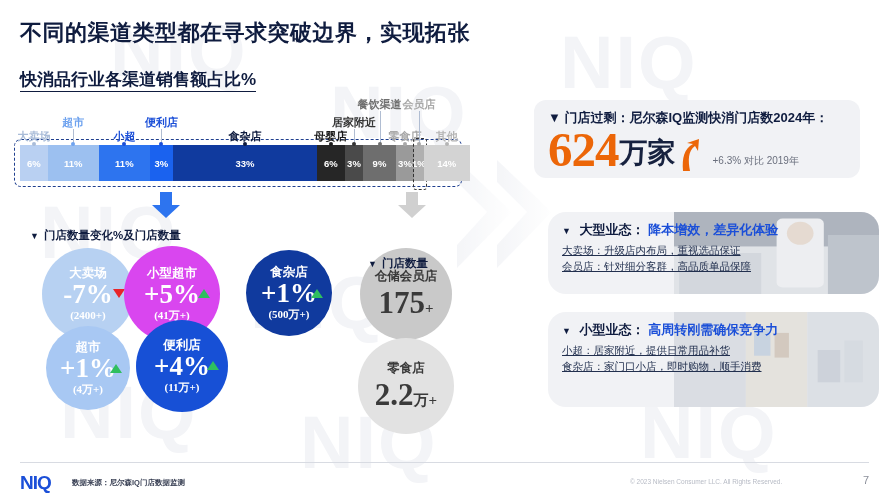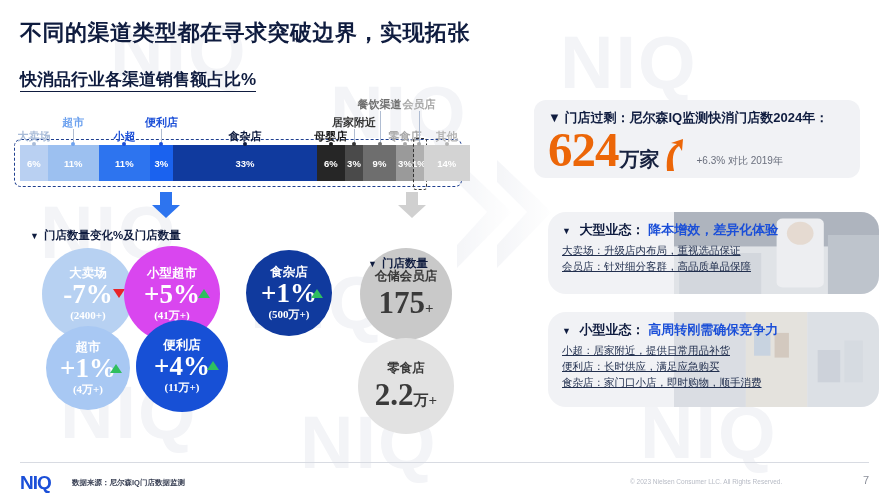--- a/index.html
+++ b/index.html
@@ -98,21 +98,21 @@
   .card-head { font-size:13px; font-weight:700; color:#0f1c3f; white-space:nowrap; }
   .card-head .accent { color:#1b4fd8; }
   .card-head .caret { font-size:9px; margin-right:5px; }
   .card-line { font-size:10.5px; color:#22304f; line-height:1.5; white-space:nowrap;text-decoration:underline; }
 
   .hero-card { position:absolute; border-radius:12px; background:#f1f2f5; z-index:5; }
   .hero-head { font-size:13px; font-weight:700; color:#0f1c3f; padding:9px 14px 0 14px; white-space:nowrap; }
   .hero-row { display:flex; align-items:flex-end; padding:0 14px; }
   .hero-num { font-size:49px; font-weight:700; color:#ec6608; line-height:.95;
               font-family:"Liberation Serif", serif; letter-spacing:-1px; }
-  .hero-unit { font-size:20px; font-weight:700; color:#16213f; line-height:1.5; margin-left:1px; }
+  .hero-unit { font-size:28px; font-weight:700; color:#16213f; line-height:1.5; margin-left:1px; }
   .hero-note { font-size:10px; color:#6a6f7d; margin-left:10px; margin-bottom:6px; white-space:nowrap; }
 
   
   .footer-rule { position:absolute; left:20px; top:462px; width:849px; height:1px; background:#d8dbe2; z-index:5; }
   .niq-logo {
     position:absolute; left:20px; top:472px; font-size:19px; font-weight:700;
     color:#1b4fd8; letter-spacing:-1px; z-index:5; font-family:"Liberation Sans", sans-serif;
   }
   .footer-src { position:absolute; left:72px; top:478px; font-size:7.5px; font-weight:700; color:#3a4155; z-index:5; }
   .footer-cr { position:absolute; left:630px; top:478px; font-size:6.5px; color:#b7bbc5; z-index:5; }
@@ -324,21 +324,20 @@
     <rect x="140" y="40" width="22" height="34" fill="#a9b2c0"></rect>
     <rect x="166" y="30" width="18" height="44" fill="#bcc3cd"></rect>
   </svg>
   <div class="card-inner">
     <div class="card-head">
       <span class="caret">▼</span>
       <span>小型业态：</span>
       <span class="accent">高周转刚需确保竞争力</span>
     </div>
     <div class="card-line" style="margin-top:4px;">小超：居家附近，提供日常用品补货</div>
-    <div class="card-line">便利店：长时供应，满足应急购买</div>
     <div class="card-line">食杂店：家门口小店，即时购物，顺手消费</div>
   </div>
 </div>
 
 <div class="footer-rule"></div>
 <div class="niq-logo">NIQ</div>
 <div class="footer-src">数据来源：尼尔森IQ门店数据监测</div>
 <div class="footer-cr">© 2023 Nielsen Consumer LLC. All Rights Reserved.</div>
 <div class="footer-pg">7</div>
 

